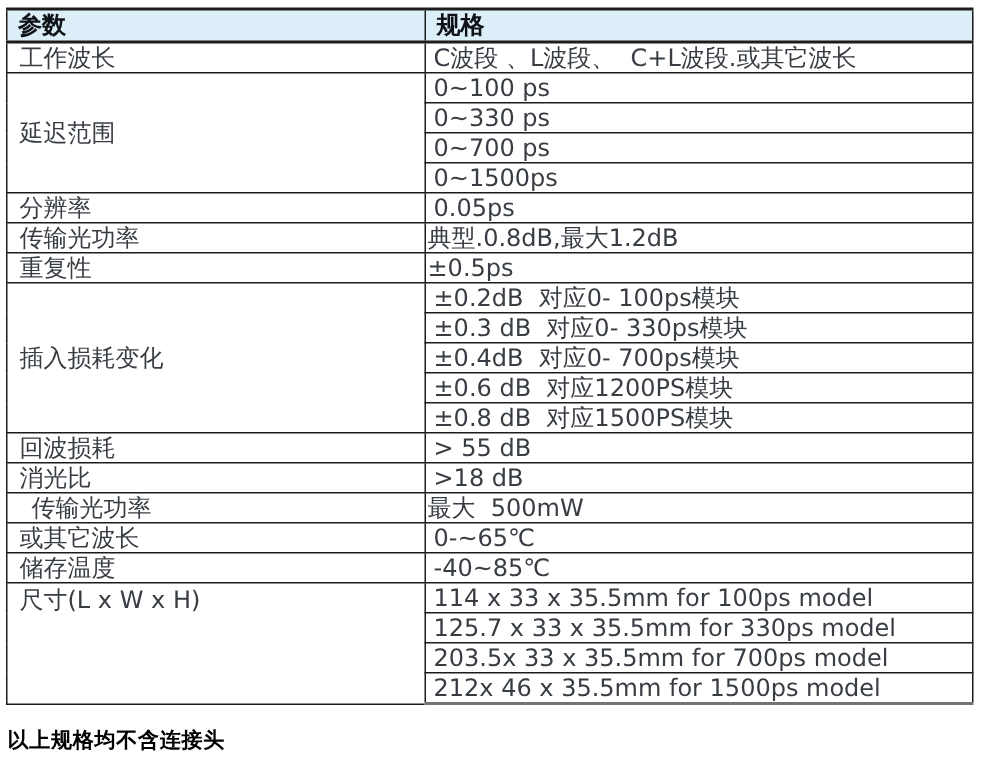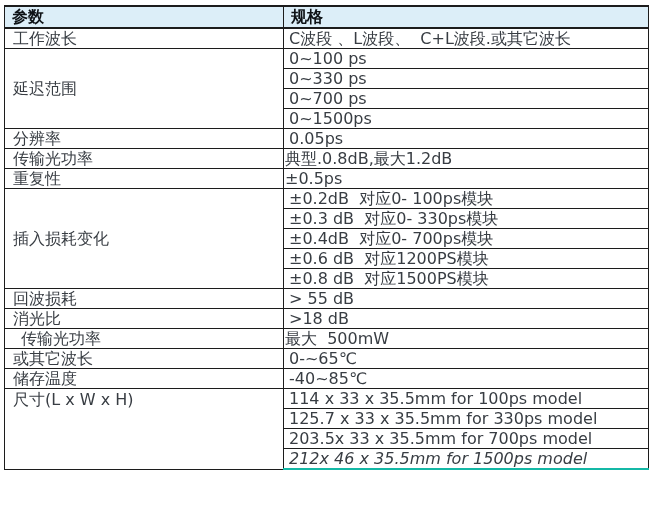--- a/index.html
+++ b/index.html
@@ -25,21 +25,21 @@
     background:#dceef8;color:#0e1216;font-weight:bold;
     height:20px;line-height:20px;
     border-top:2px solid #1c1c1c;border-bottom:2px solid #1c1c1c;
     padding-left:7px;
   }
   .spec-table td.spec{padding-left:5px;}
   .spec-table td.v-flush{padding-left:1px;}
   .spec-table td.p-out{padding-left:12px;text-indent:-4px;}
   .spec-table td.p-min{padding-left:16px;}
   .spec-table td.top{vertical-align:top;padding-top:1px;}
-  .spec-table tbody tr:last-child td{border-bottom:2px solid #14b8a6;font-style:italic;}
+  .spec-table tbody tr:last-child td{border-bottom:2px solid #737373;}
 
   .footnote{
     position:absolute;left:5px;top:485px;
     font-size:14px;font-weight:bold;color:#000;
     letter-spacing:0.5px;white-space:nowrap;
   }
 </style>
 </head>
 <body>
 
@@ -142,14 +142,15 @@
       </tr>
       <tr>
         <td class="spec">203.5x 33 x 35.5mm for 700ps model</td>
       </tr>
       <tr>
         <td class="spec">212x 46 x 35.5mm for 1500ps model</td>
       </tr>
     </tbody>
   </table>
 
+  <div class="footnote">以上规格均不含连接头</div>
 
 </div>
 
 </body></html>

